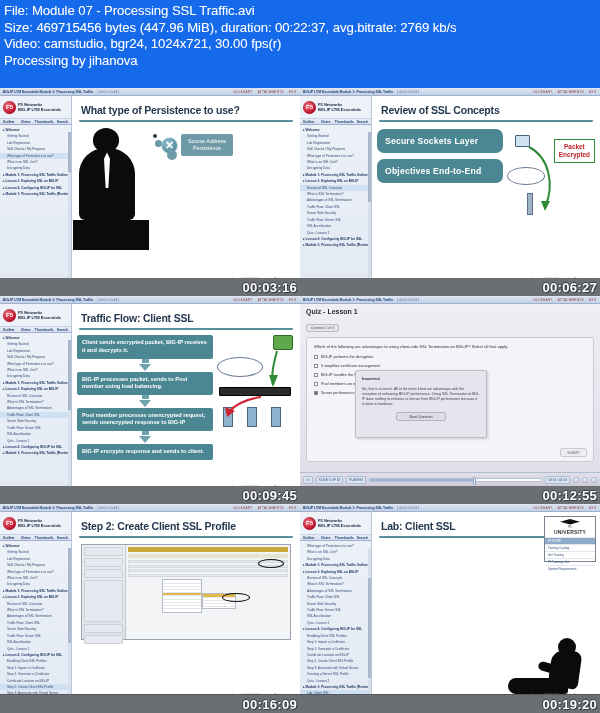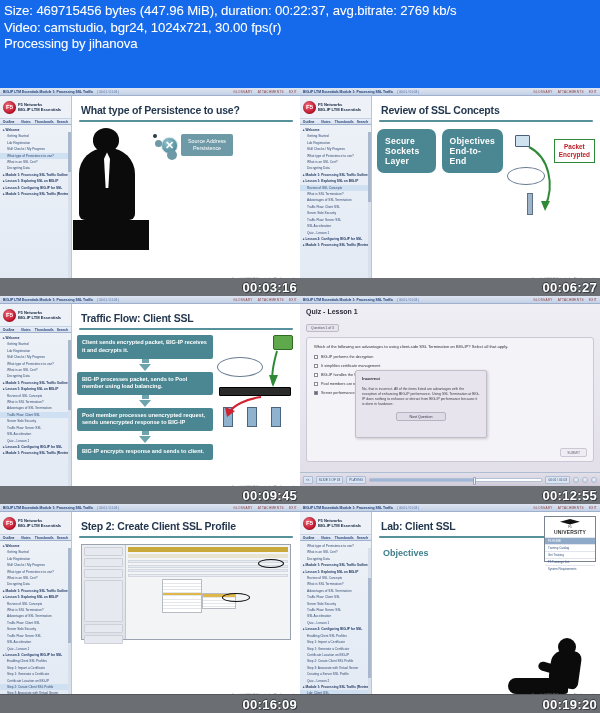--- a/index.html
+++ b/index.html
@@ -170,20 +170,21 @@
   .sit{ position:absolute; right:18px; bottom:6px; width:74px; height:56px; }
   .sit-head{ position:absolute; right:6px; top:0; width:18px; height:18px; border-radius:50%; background:#0b0b0b; }
   .sit-torso{ position:absolute; right:2px; top:12px; width:30px; height:38px; background:#0b0b0b; border-radius:14px 8px 6px 10px; transform:rotate(8deg); }
   .sit-legs{ position:absolute; left:0; bottom:0; width:60px; height:16px; background:#0b0b0b; border-radius:10px 6px 4px 10px; }
   .sit-arm{ position:absolute; right:18px; top:26px; width:26px; height:9px; background:#0b0b0b; border-radius:6px; transform:rotate(16deg); }
 </style>
 </head>
 <body>
 
 <div id="info-header">
+  <div class="line">File: Module 07 - Processing SSL Traffic.avi</div>
   <div class="line">Size: 469715456 bytes (447.96 MiB), duration: 00:22:37, avg.bitrate: 2769 kb/s</div>
   <div class="line">Video: camstudio, bgr24, 1024x721, 30.00 fps(r)</div>
   <div class="line">Processing by jihanova</div>
 </div>
 
 <div id="thumb-grid">
 
   <div class="cell">
     <div class="shot">
       <div class="topbar">
@@ -321,21 +322,21 @@
               <div class="nav lvl0">▸ Module 1:  Processing SSL Traffic (Review)</div>
             </div>
           <div class="scrolltrack">
             <div class="scrollthumb" style="top:0;height:70px;"></div>
           </div>
         </div>
         <div class="stage">
           <div class="slide-title">Review of SSL Concepts</div>
           <div class="rule"></div>
           <div style="display:flex; gap:4px; margin-top:7px;">
-            <div style="flex:1; display:flex; gap:6px;">
+            <div style="flex:1; display:flex; flex-direction:column; gap:6px;">
               <div class="teal-bar">Secure Sockets Layer</div>
               <div class="teal-bar">Objectives End-to-End</div>
             </div>
             <div style="width:88px; position:relative;">
               <div class="net-mon" style="position:absolute;left:8px;top:6px;"></div>
               <div class="net-cloud" style="position:absolute;left:0;top:38px;"></div>
               <div style="position:absolute;left:20px;top:64px;width:6px;height:22px;background:#9fb4c7;border:1px solid #5d7086;"></div>
               <div class="pkt" style="position:absolute;right:0;top:10px;">
                 <div>Packet</div>
                 <div>Encrypted</div>
@@ -708,21 +709,20 @@
               <div class="nav lvl0">▸ Module 1:  Processing SSL Traffic (Review)</div>
               <div class="nav lvl1 cur">Lab:  Client SSL</div>
             </div>
           <div class="scrolltrack">
             <div class="scrollthumb" style="top:30px;height:100px;"></div>
           </div>
         </div>
         <div class="stage">
           <div class="slide-title">Lab:  Client SSL</div>
           <div class="rule"></div>
-          <div class="objh">Objectives</div>
 
           <div class="uni-box">
             <div class="uni-head">
               <div class="cap"></div>
               <div class="uni-t1">F5</div>
               <div class="uni-t2">UNIVERSITY</div>
             </div>
             <div class="uni-item sel">F5 HOME</div>
             <div class="uni-item">Training Catalog</div>
             <div class="uni-item">Get Training</div>

